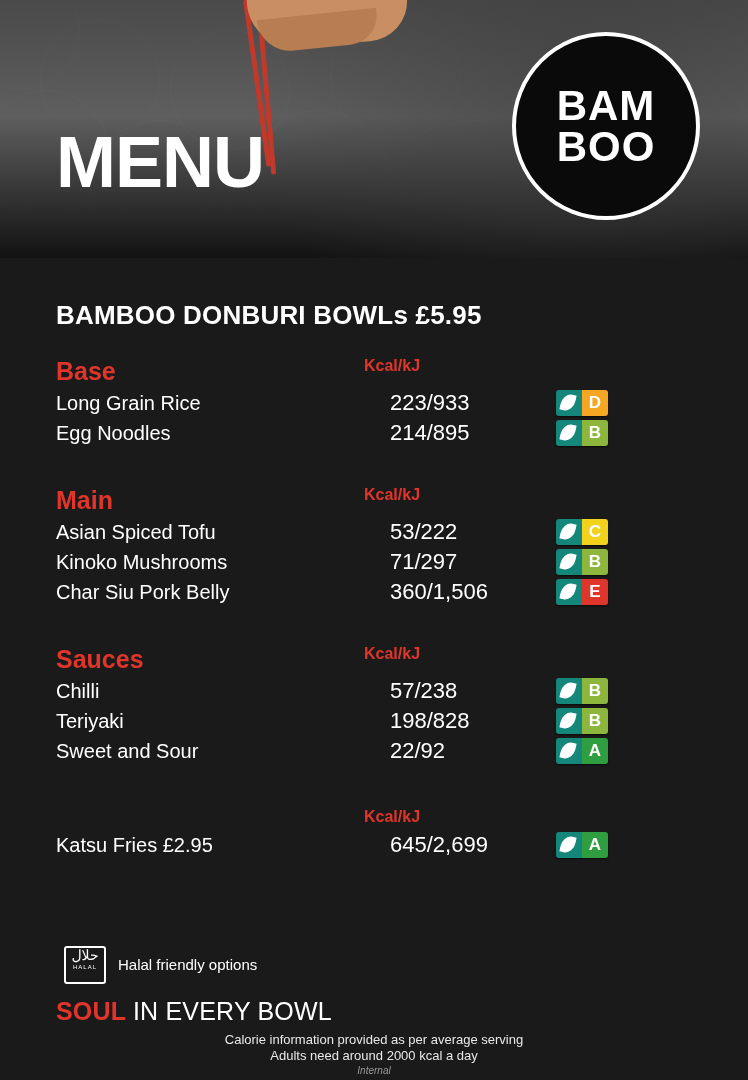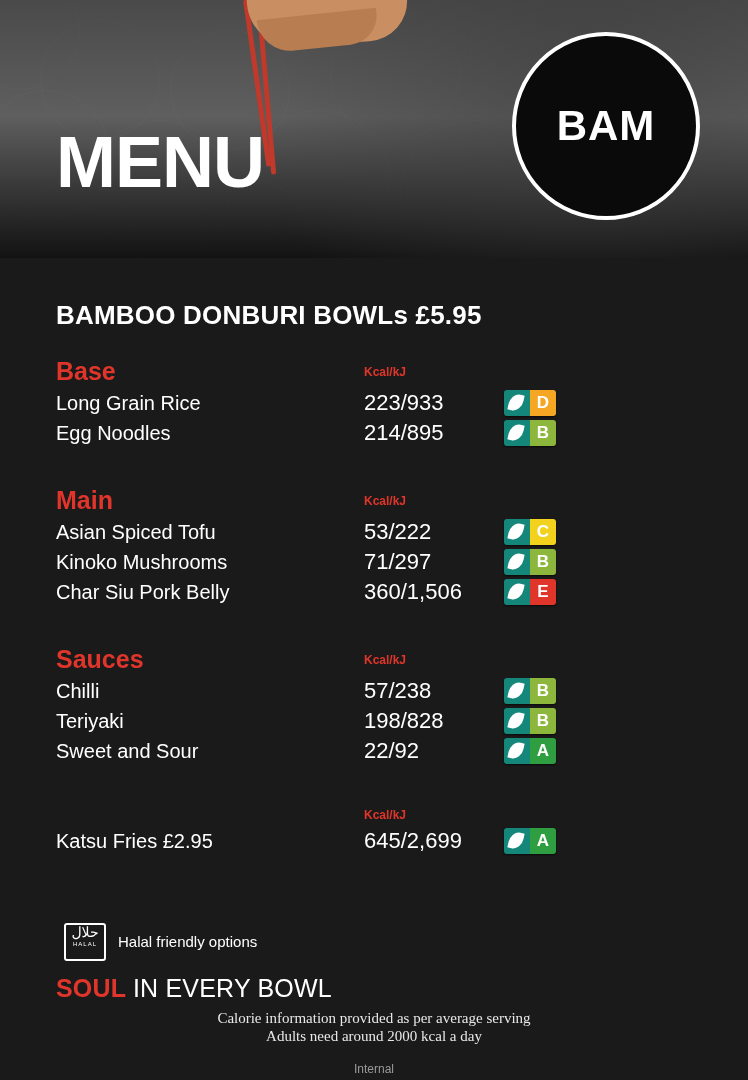--- a/index.html
+++ b/index.html
@@ -119,38 +119,39 @@
     color: #ffffff;
   }
 
   .section {
     position: relative;
     margin-left: 56px;
     margin-top: 26px;
   }
   .section-head {
     display: flex;
-    align-items: center;
+    align-items: flex-start;
   }
   .section-name {
     width: 308px;
     font-size: 25px;
     font-weight: bold;
     color: #e0352b;
   }
   .kcal-head {
-    font-size: 12px;
+    font-size: 16px;
     font-weight: bold;
     color: #e0352b;
   }
   .rows { margin-top: 2px; }
   .row {
     display: flex;
     align-items: center;
     height: 30px;
+    gap: 26px;
   }
   .item-name {
     width: 308px;
     font-size: 20px;
     color: #ffffff;
   }
   .item-kcal {
     width: 140px;
     font-size: 22px;
     color: #ffffff;
@@ -245,30 +246,30 @@
     font-size: 25px;
     font-weight: bold;
     letter-spacing: 0.2px;
     margin-top: 13px;
   }
   .soul .red { color: #e0352b; }
   .soul .white { color: #ffffff; font-weight: normal; }
   .disclaimer {
     text-align: center;
     margin-top: 6px;
-    font-size: 15px;
+    font-size: 13px;
     color: #e8e8e8;
     line-height: 1.25;
-    font-family: Liberation Serif, serif;
   }
   .internal {
     text-align: center;
-    font-size: 12px;
+    font-size: 10px;
     color: #9a9a9a;
-    margin-top: 16px;
+    margin-top: 1px;
+    font-style: italic;
   }
 </style>
 </head>
 <body>
 
 <div class="header">
   <div class="header-bubbles">
     <div class="bubble" style="left:-40px; top:-30px; width:120px; height:120px;"></div>
     <div class="bubble" style="left:40px; top:20px; width:120px; height:120px;"></div>
     <div class="bubble" style="left:-20px; top:90px; width:130px; height:130px;"></div>
@@ -287,20 +288,21 @@
 
   <div class="chopstick c1"></div>
   <div class="chopstick c2"></div>
   <div class="hand"></div>
   <div class="hand2"></div>
 
   <div class="menu-word">MENU</div>
 
   <div class="logo">
     <div class="logo-line">BAM</div>
+    <div class="logo-line">BOO</div>
   </div>
 </div>
 
 <div class="content">
   <div class="title">BAMBOO DONBURI BOWLs £5.95</div>
 
   <div class="section">
     <div class="section-head">
       <div class="section-name">Base</div>
       <div class="kcal-head">Kcal/kJ</div>

